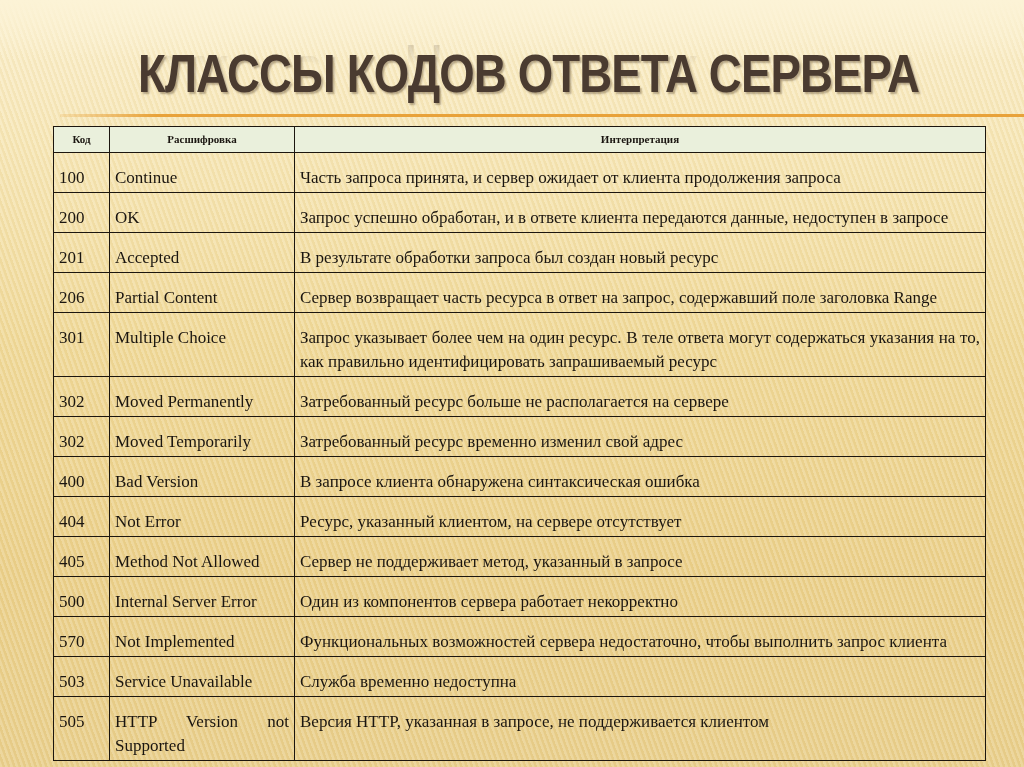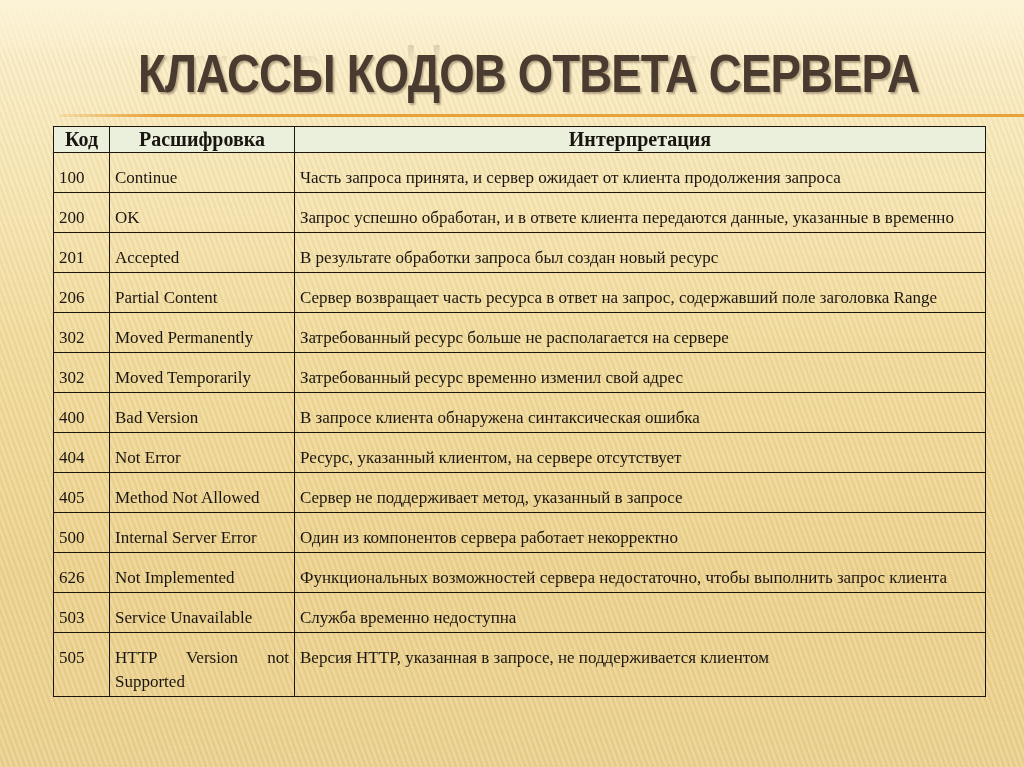--- a/index.html
+++ b/index.html
@@ -40,21 +40,21 @@
   table.codes {
     position: absolute; left: 53px; top: 126px; width: 932px;
     border-collapse: collapse; table-layout: fixed;
     font-size: 17px; color: #1a1510;
   }
   table.codes th, table.codes td {
     border: 1.5px solid #1c160f; padding: 0 5px; vertical-align: top;
     line-height: 24px;
   }
   table.codes th {
-    background: #eaf0dc; font-weight: bold; font-size: 20px;
+    background: #eaf0dc; font-weight: bold; font-size: 11px;
     text-align: center; height: 25px; line-height: 25px;
   }
   table.codes td { padding-top: 13px; padding-bottom: 2px; }
   td.interp { text-align: justify; margin-top: 20px; }
   td.meaning.just { text-align: justify; text-align-last: left; }
   col.c1 { width: 56px; }
   col.c2 { width: 185px; }
   col.c3 { width: 691px; }
 </style>
 </head>
@@ -82,31 +82,36 @@
   </thead>
   <tbody>
     <tr>
       <td>100</td>
       <td class="meaning">Continue</td>
       <td class="interp">Часть запроса принята, и сервер ожидает от клиента продолжения запроса</td>
     </tr>
     <tr>
       <td>200</td>
       <td class="meaning">OK</td>
-      <td class="interp">Запрос успешно обработан, и в ответе клиента передаются данные, указанные в временно</td>
+      <td class="interp">Запрос успешно обработан, и в ответе клиента передаются данные, недоступен в запросе</td>
     </tr>
     <tr>
       <td>201</td>
       <td class="meaning">Accepted</td>
       <td class="interp">В результате обработки запроса был создан новый ресурс</td>
     </tr>
     <tr>
       <td>206</td>
       <td class="meaning">Partial Content</td>
       <td class="interp">Сервер возвращает часть ресурса в ответ на запрос, содержавший поле заголовка Range</td>
+    </tr>
+    <tr>
+      <td>301</td>
+      <td class="meaning">Multiple Choice</td>
+      <td class="interp">Запрос указывает более чем на один ресурс. В теле ответа могут содержаться указания на то, как правильно идентифицировать запрашиваемый ресурс</td>
     </tr>
     <tr>
       <td>302</td>
       <td class="meaning">Moved Permanently</td>
       <td class="interp">Затребованный ресурс больше не располагается на сервере</td>
     </tr>
     <tr>
       <td>302</td>
       <td class="meaning">Moved Temporarily</td>
       <td class="interp">Затребованный ресурс временно изменил свой адрес</td>
@@ -125,21 +130,21 @@
       <td>405</td>
       <td class="meaning">Method Not Allowed</td>
       <td class="interp">Сервер не поддерживает метод, указанный в запросе</td>
     </tr>
     <tr>
       <td>500</td>
       <td class="meaning">Internal Server Error</td>
       <td class="interp">Один из компонентов сервера работает некорректно</td>
     </tr>
     <tr>
-      <td>626</td>
+      <td>570</td>
       <td class="meaning">Not Implemented</td>
       <td class="interp">Функциональных возможностей сервера недостаточно, чтобы выполнить запрос клиента</td>
     </tr>
     <tr>
       <td>503</td>
       <td class="meaning">Service Unavailable</td>
       <td class="interp">Служба временно недоступна</td>
     </tr>
     <tr>
       <td>505</td>

